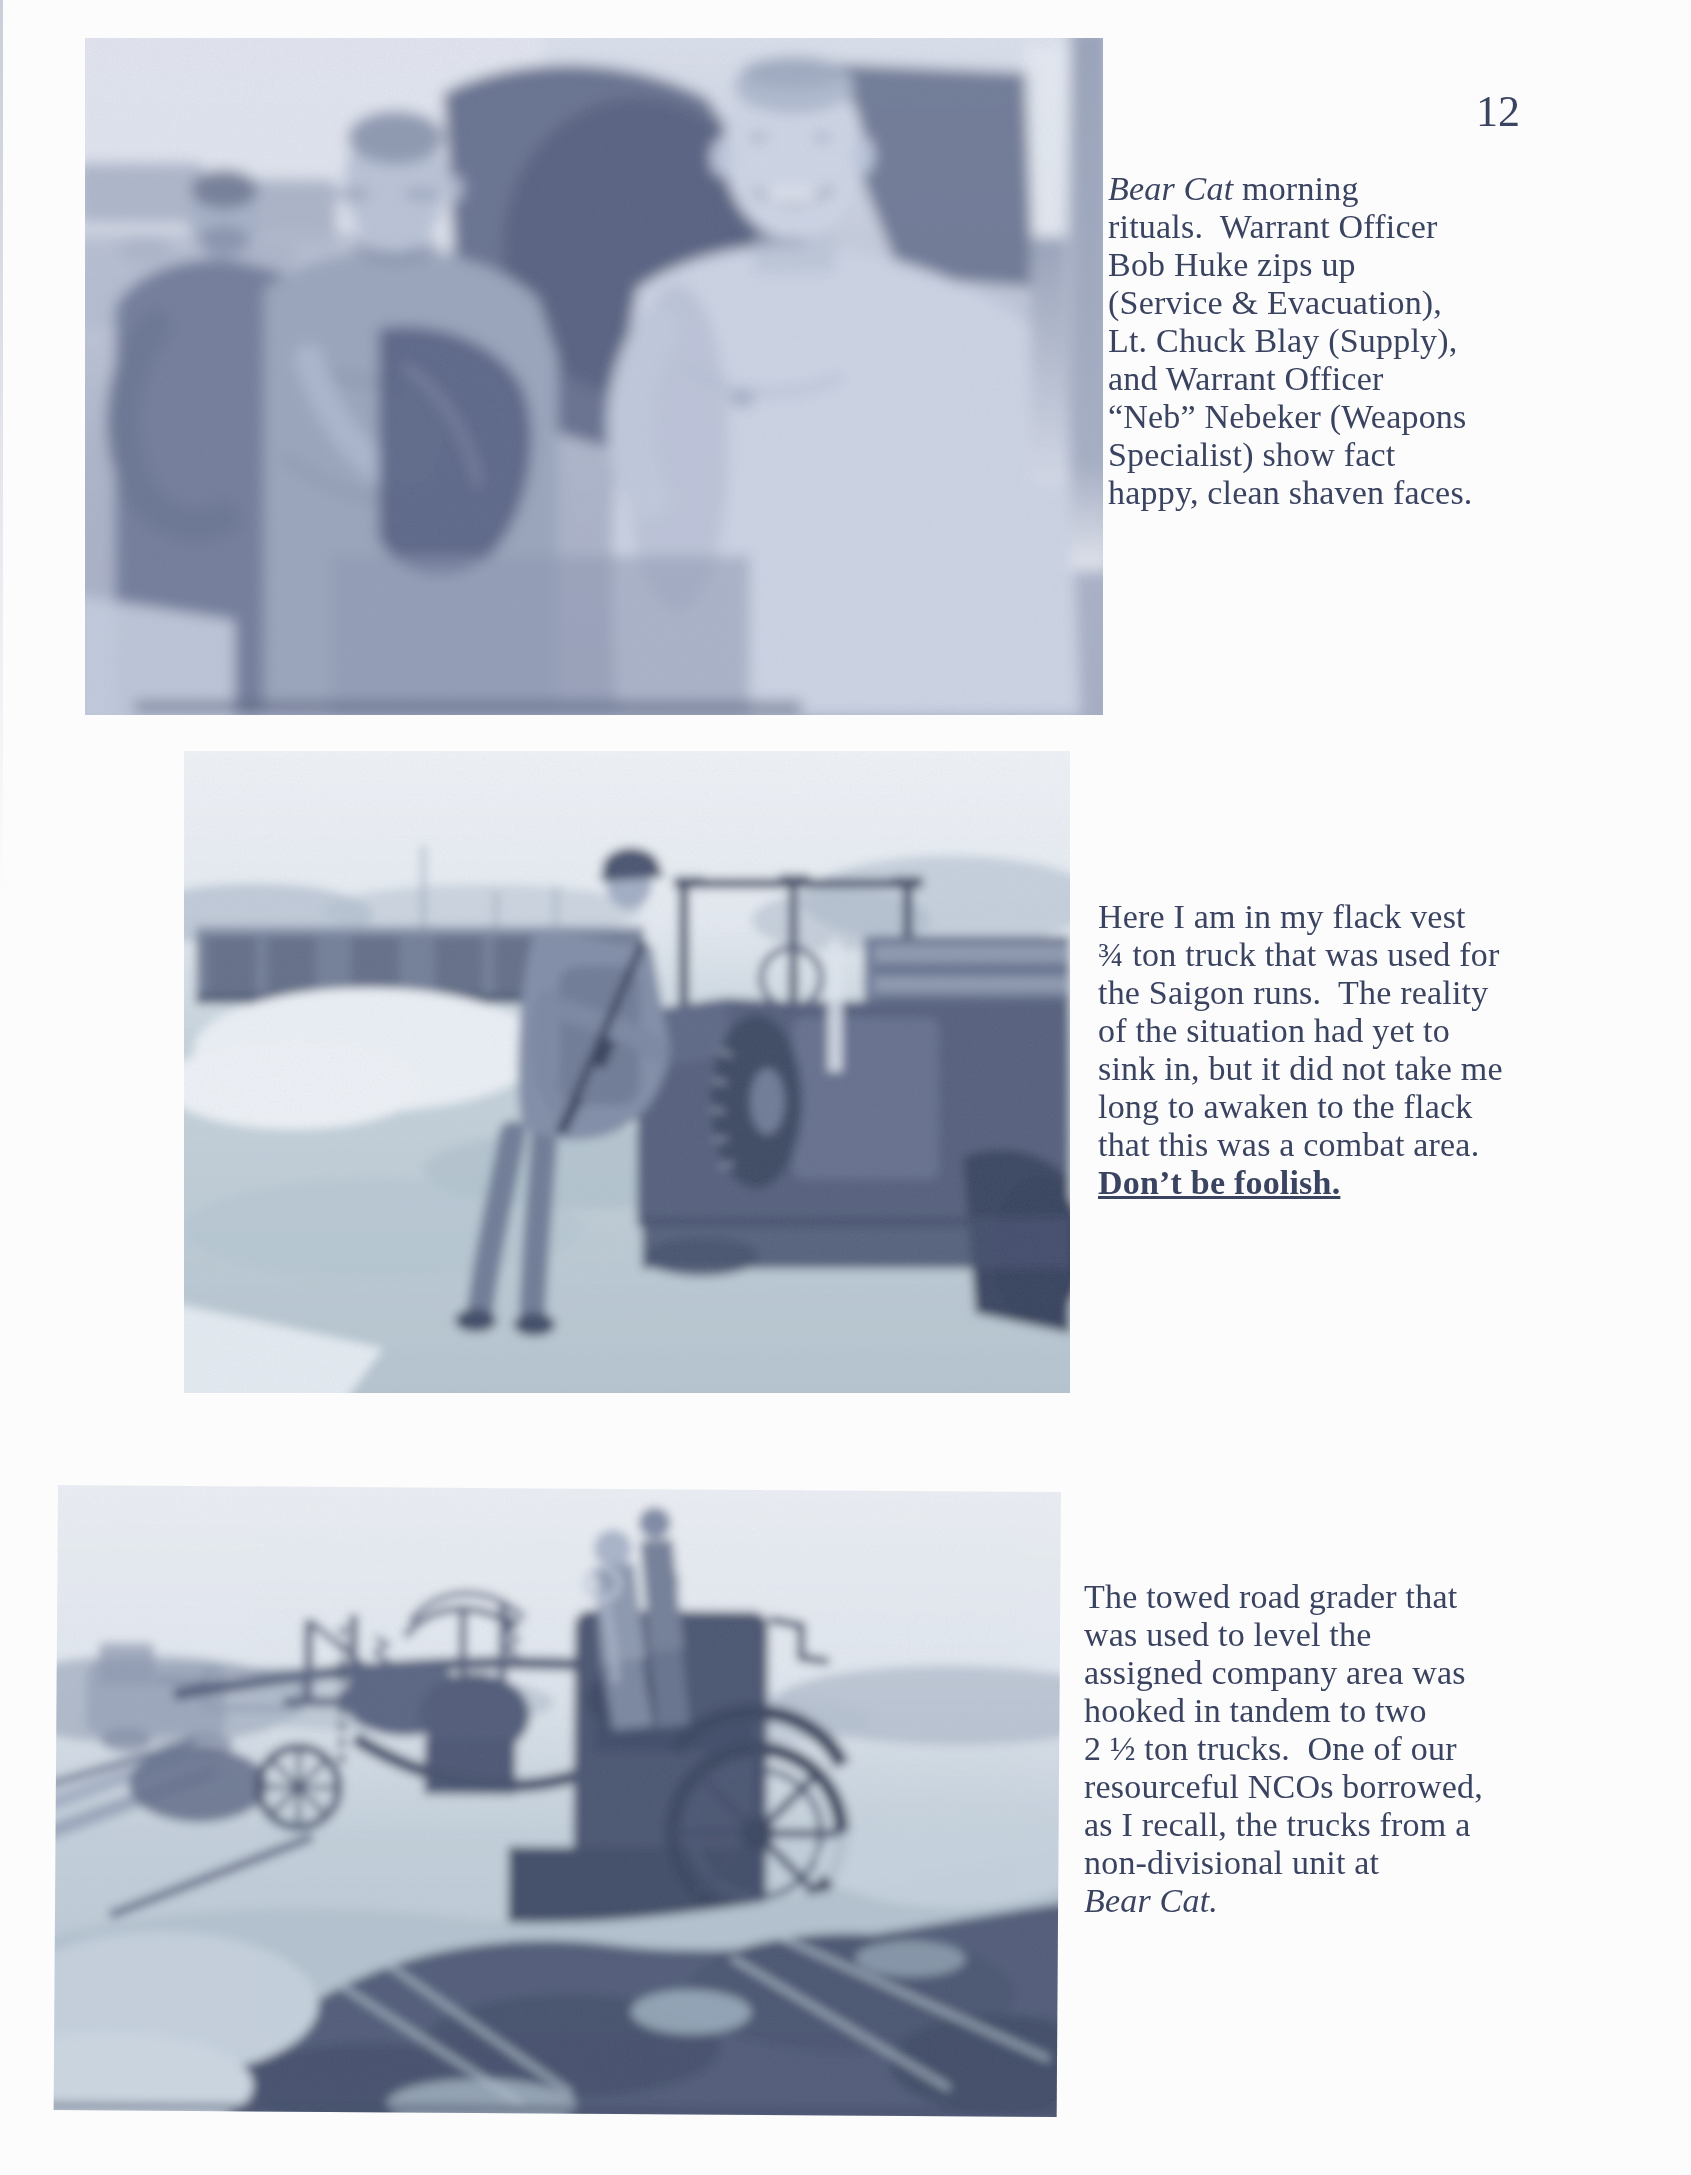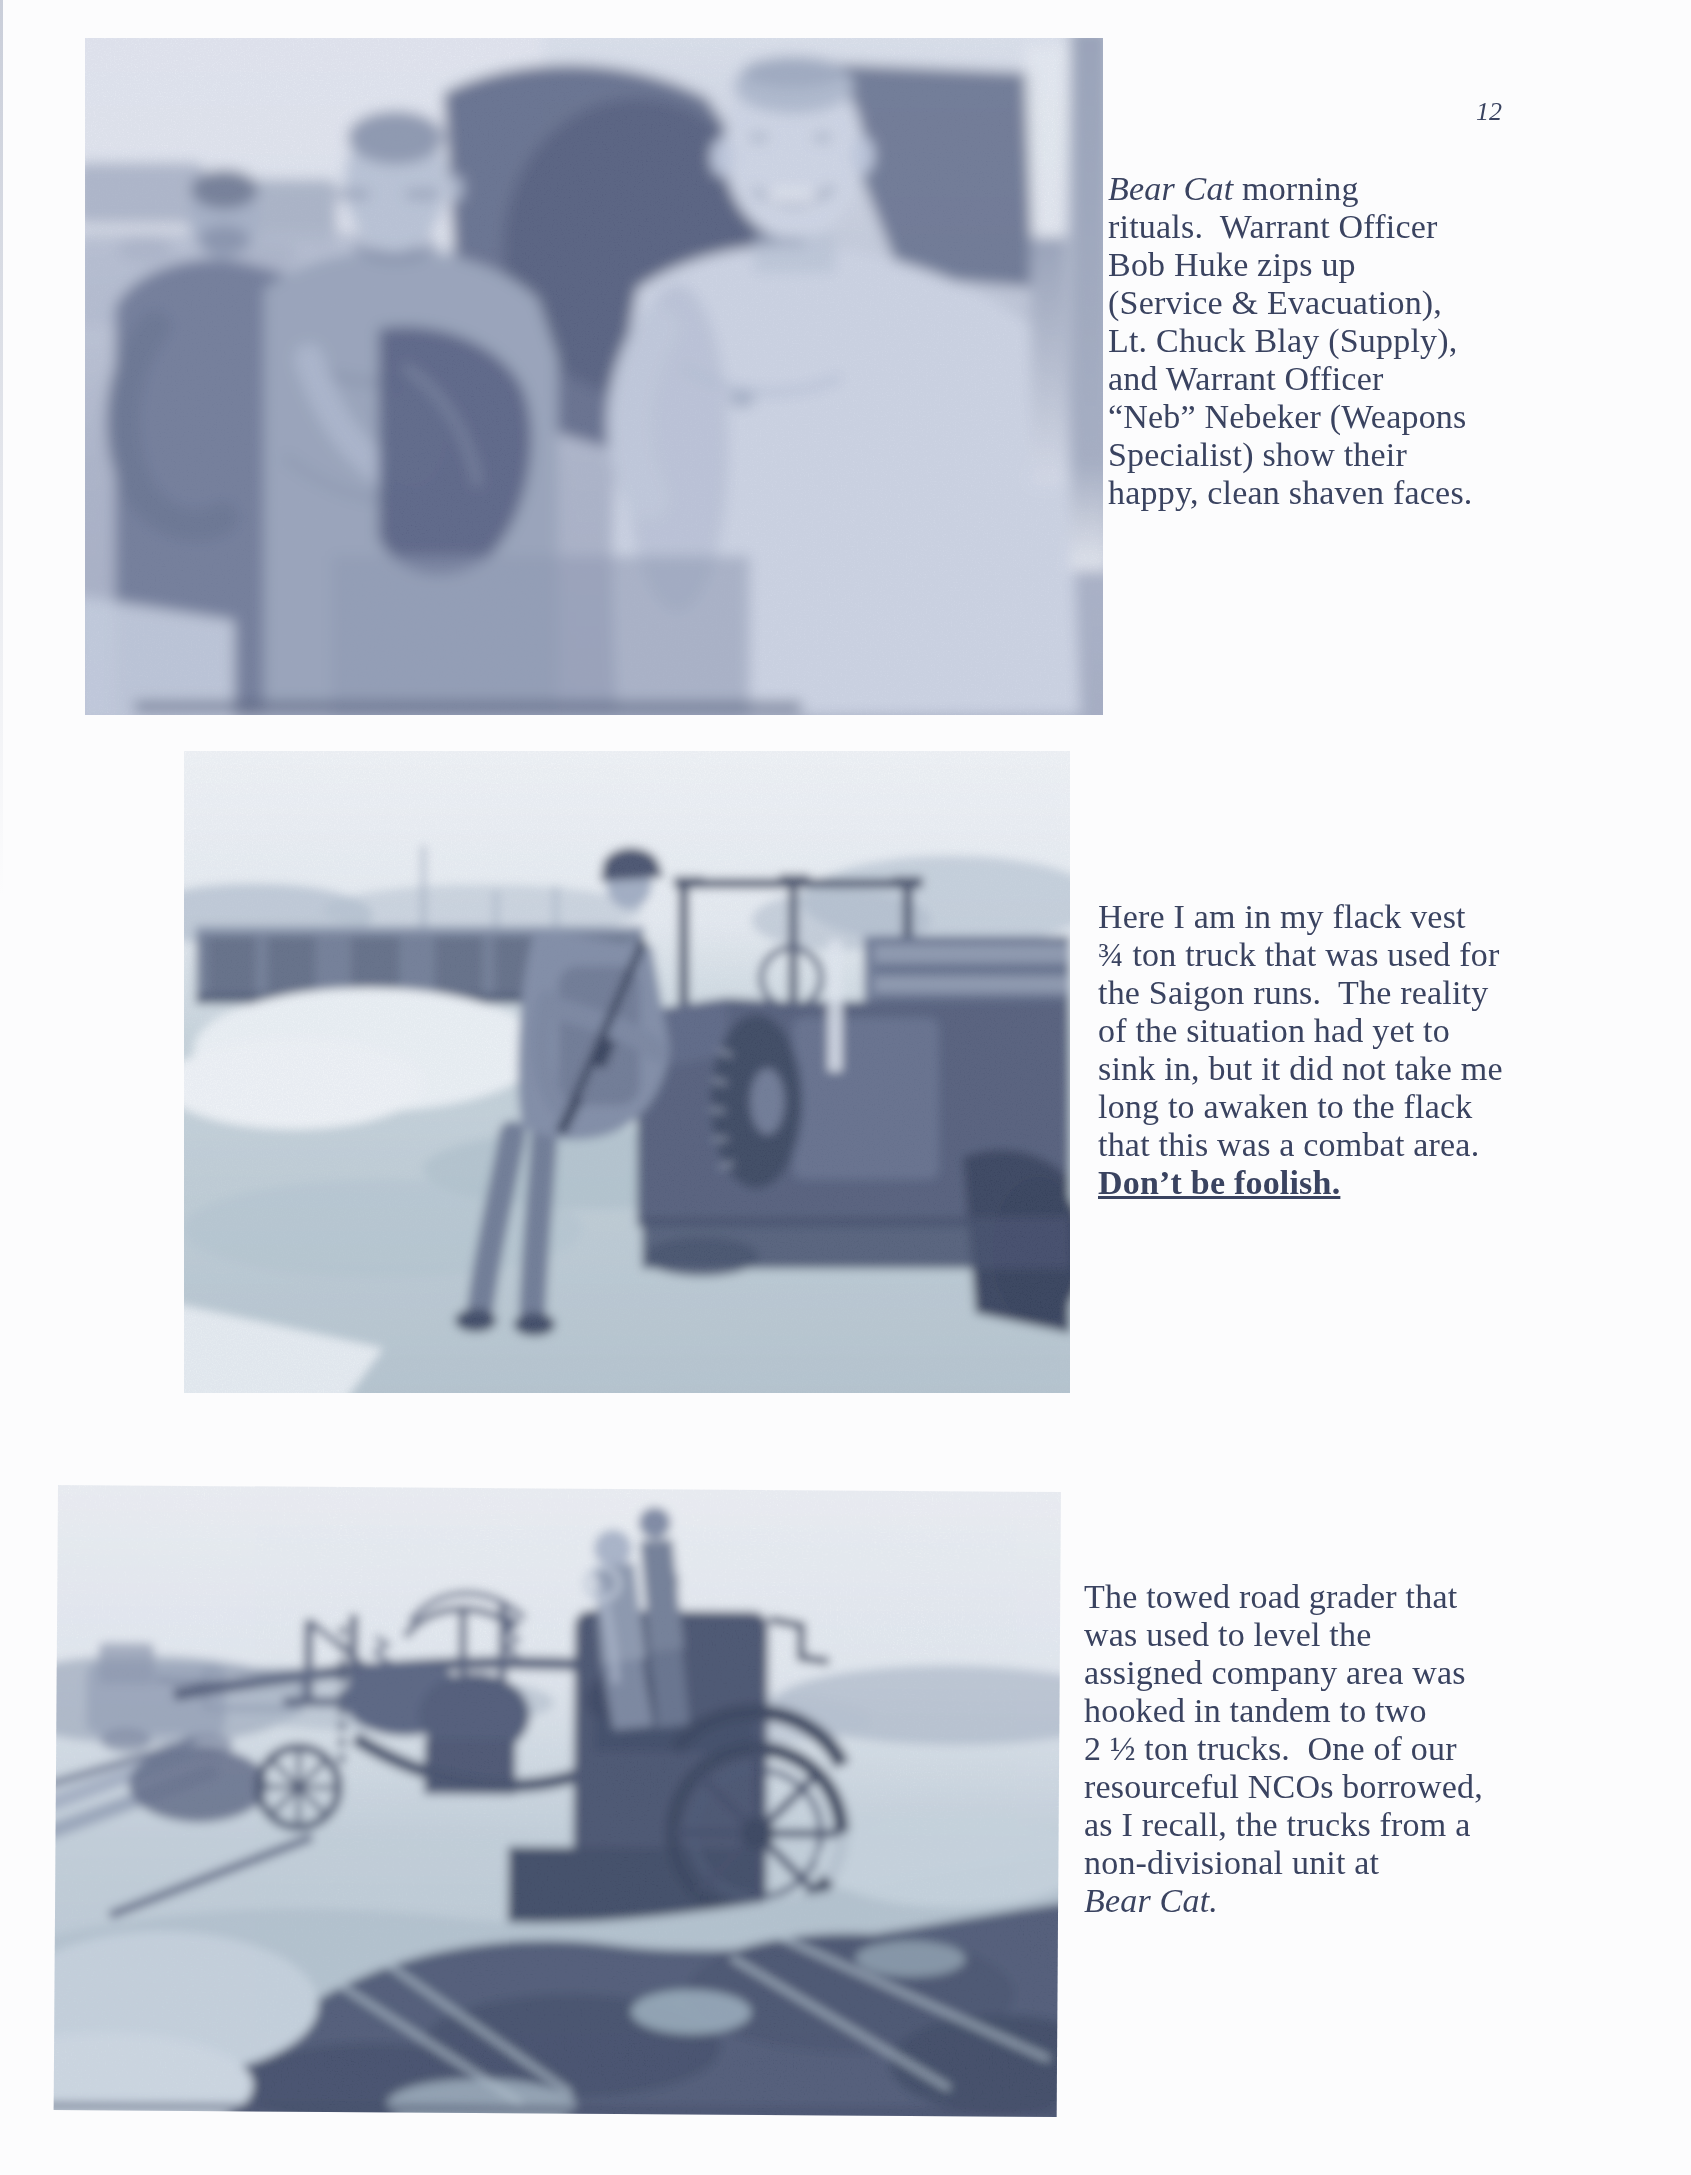--- a/index.html
+++ b/index.html
@@ -10,21 +10,21 @@
     color:#3a4360;
     overflow:hidden;
   }
   .page{position:absolute;inset:0;}
   .photo{position:absolute;margin:0;overflow:hidden;}
   .photo svg{display:block;width:100%;height:100%;}
   .caption{position:absolute;font-size:34px;line-height:38px;letter-spacing:0.2px;}
   .cap-line{white-space:pre;}
   .cap-line .it{font-style:italic;}
   .cap-line .bd{font-weight:bold;text-decoration:underline;}
-  .page-number{position:absolute;font-size:26px;line-height:36px;font-style:italic;}
+  .page-number{position:absolute;font-size:44px;line-height:36px;}
   .edge-shade{position:absolute;left:0;top:0;width:3px;height:896px;
     background:linear-gradient(180deg,rgba(160,168,188,.55),rgba(160,168,188,0));}
 </style>
 </head>
 <body>
 
 <div class="page">
 
   <div class="edge-shade"></div>
 
@@ -339,21 +339,21 @@
   </figure>
 
   <div class="caption" style="left:1108px;top:170px;width:428px;">
       <div class="cap-line"><span class="it">Bear Cat</span><span> morning</span></div>
       <div class="cap-line"><span>rituals.  Warrant Officer</span></div>
       <div class="cap-line"><span>Bob Huke zips up</span></div>
       <div class="cap-line"><span>(Service &amp; Evacuation),</span></div>
       <div class="cap-line"><span>Lt. Chuck Blay (Supply),</span></div>
       <div class="cap-line"><span>and Warrant Officer</span></div>
       <div class="cap-line"><span>“Neb” Nebeker (Weapons</span></div>
-      <div class="cap-line"><span>Specialist) show their</span></div>
+      <div class="cap-line"><span>Specialist) show fact</span></div>
       <div class="cap-line"><span>happy, clean shaven faces.</span></div>
     </div>
 
   <div class="caption" style="left:1098px;top:898px;width:448px;">
       <div class="cap-line"><span>Here I am in my flack vest</span></div>
       <div class="cap-line"><span>¾ ton truck that was used for</span></div>
       <div class="cap-line"><span>the Saigon runs.  The reality</span></div>
       <div class="cap-line"><span>of the situation had yet to</span></div>
       <div class="cap-line"><span>sink in, but it did not take me</span></div>
       <div class="cap-line"><span>long to awaken to the flack</span></div>

